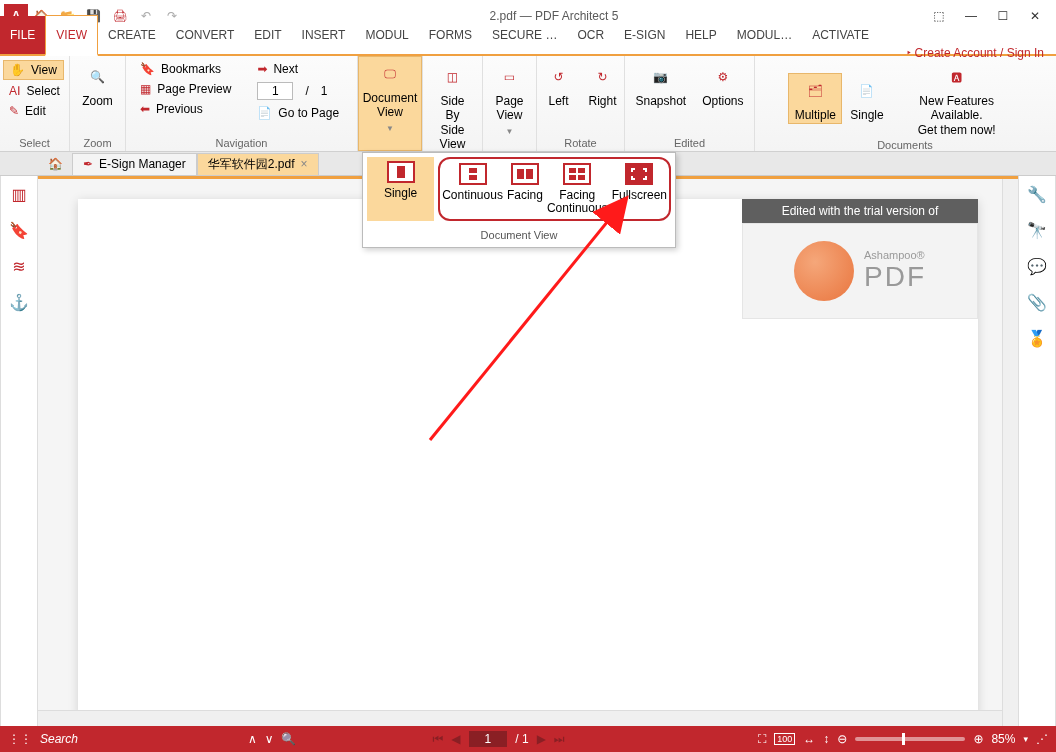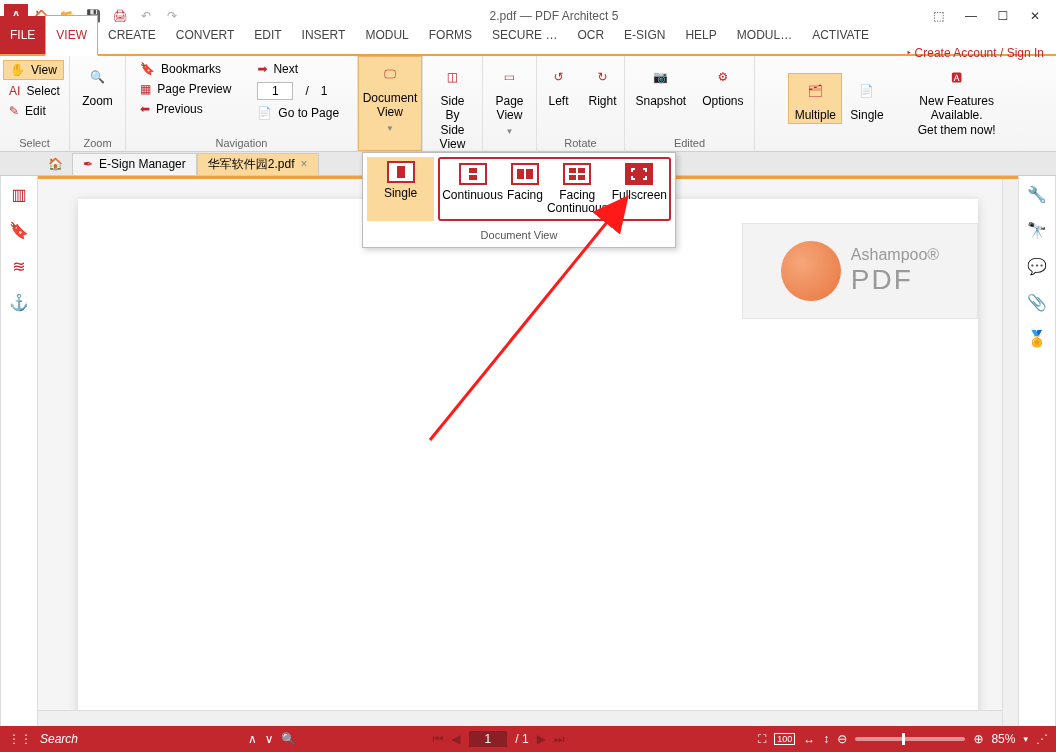--- a/index.html
+++ b/index.html
@@ -47,36 +47,36 @@
 .main { flex:1; display:flex; overflow:hidden; background:#f0f0f0; }
 .leftrail, .rightrail { width:38px; background:#fff; display:flex; flex-direction:column; align-items:center; padding-top:6px; gap:12px; border-left:1px solid #ddd; border-right:1px solid #ddd; }
 .rail-icon { width:24px; height:24px; display:flex; align-items:center; justify-content:center; cursor:pointer; font-size:16px; }
 .canvas { flex:1; position:relative; background:#f5f5f5; border-top:3px solid #f0a040; overflow:hidden; }
 .page { position:absolute; left:40px; right:40px; top:20px; bottom:10px; background:#fff; box-shadow:0 2px 10px rgba(0,0,0,0.15); }
 .scrollbar-v { position:absolute; right:0; top:0; bottom:0; width:16px; background:#f0f0f0; border-left:1px solid #ddd; }
 .scrollbar-h { position:absolute; left:0; right:16px; bottom:0; height:16px; background:#f0f0f0; border-top:1px solid #ddd; }
 
 
 .docview-popup { position:absolute; left:362px; top:152px; background:#fff; border:1px solid #bbb; box-shadow:2px 2px 6px rgba(0,0,0,0.2); width:314px; z-index:10; }
-.docview-popup .row1 { display:flex; border:2px solid #c1272d; border-radius:3px; margin:4px; }
+.docview-popup .row1 { display:flex; border:2px solid #c1272d; border-radius:12px; margin:4px; }
 .docview-popup .opt { flex:1; display:flex; flex-direction:column; align-items:center; padding:4px 2px; gap:4px; cursor:pointer; font-size:11px; text-align:center; line-height:1.1; }
 .docview-popup .opt.sel { background:#fbd89c; }
 .docview-popup .opt.single-outer { margin:4px 0 4px 4px; padding:4px 2px; display:flex; flex-direction:column; align-items:center; gap:4px; }
 .docview-popup .label { text-align:center; font-size:11px; color:#555; padding:4px 0 6px 0; }
 .popup-wrap-row { display:flex; }
 .ico-box { width:28px; height:22px; border:2px solid #c1272d; display:flex; align-items:center; justify-content:center; background:#fff; }
 .ico-box.red { background:#c1272d; }
 .ico-box svg { display:block; }
 
 
 .watermark-bar { position:absolute; right:0; top:0; width:236px; height:24px; background:#5f5f5f; color:#fff; display:flex; align-items:center; justify-content:center; font-size:11px; }
 .ashampoo { position:absolute; right:0; top:24px; width:236px; height:96px; background:#f3f3f3; display:flex; align-items:center; justify-content:center; gap:10px; border:1px solid #e5e5e5; }
 .ashampoo .circle { width:60px; height:60px; border-radius:50%; background:radial-gradient(circle at 35% 35%, #f5a77a, #e9753e); }
 .ashampoo .txt { color:#999; }
-.ashampoo .txt .l1 { font-size:16px; }
+.ashampoo .txt .l1 { font-size:11px; }
 .ashampoo .txt .l2 { font-size:28px; letter-spacing:2px; }
 
 
 .statusbar { height:26px; background:#c1272d; color:#fff; display:flex; align-items:center; padding:0 8px; gap:8px; }
 .statusbar .spacer { flex:1; }
 .statusbar input.search { background:transparent; border:none; color:#fff; outline:none; width:200px; }
 .statusbar input.search::placeholder { color:#fff; font-style:italic; }
 .statusbar .sb-item { display:flex; align-items:center; gap:4px; cursor:pointer; }
 .zoom-track { width:110px; height:4px; background:rgba(255,255,255,0.5); position:relative; border-radius:2px; }
 .zoom-thumb { position:absolute; top:-4px; width:3px; height:12px; background:#fff; }
@@ -260,20 +260,21 @@
       <div class="bigbtn">
         <div class="bigicon icon-red">📄</div>
         <span>Single</span>
       </div>
       <div class="bigbtn" style="width:130px">
         <div class="bigicon icon-red">🅰</div>
         <span style="white-space:pre-line">New Features Available.
 Get them now!</span>
       </div>
     </div>
+    <div class="group-label">Documents</div>
   </div>
 </div>
 
 <div class="doctabs">
   <span class="icon-red" style="position:absolute; left:48px">🏠</span>
   <div class="doctab" style="margin-left:32px">
     <span class="icon-red">✒</span>
     <span>E-Sign Manager</span>
   </div>
   <div class="doctab active">
@@ -285,20 +286,23 @@
 <div class="main">
   <div class="leftrail">
     <div class="rail-icon icon-red">▥</div>
     <div class="rail-icon icon-red">🔖</div>
     <div class="rail-icon icon-red">≋</div>
     <div class="rail-icon icon-red">⚓</div>
   </div>
 
   <div class="canvas">
     <div class="page">
+      <div class="watermark-bar">
+          <span>Edited with the trial version of</span>
+        </div>
       <div class="ashampoo">
         <div class="circle"></div>
         <div class="txt">
           <div class="l1">Ashampoo®</div>
           <div class="l2">PDF</div>
         </div>
       </div>
     </div>
     <div class="scrollbar-v"></div>
     <div class="scrollbar-h"></div>

